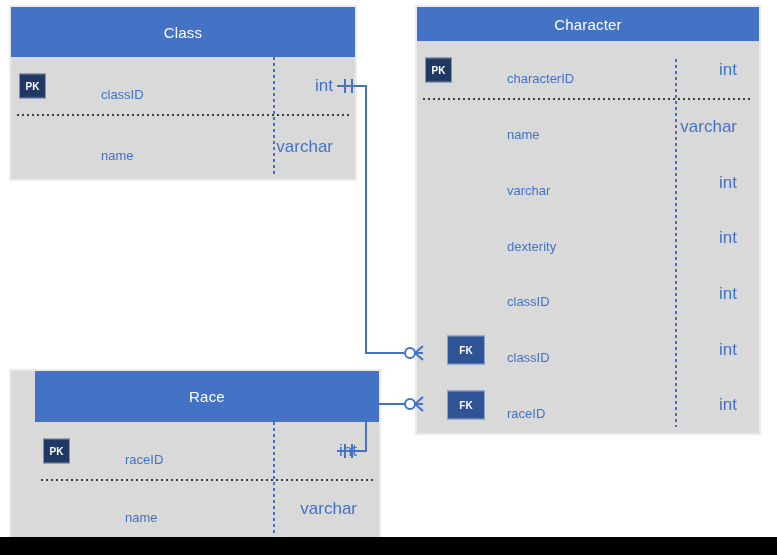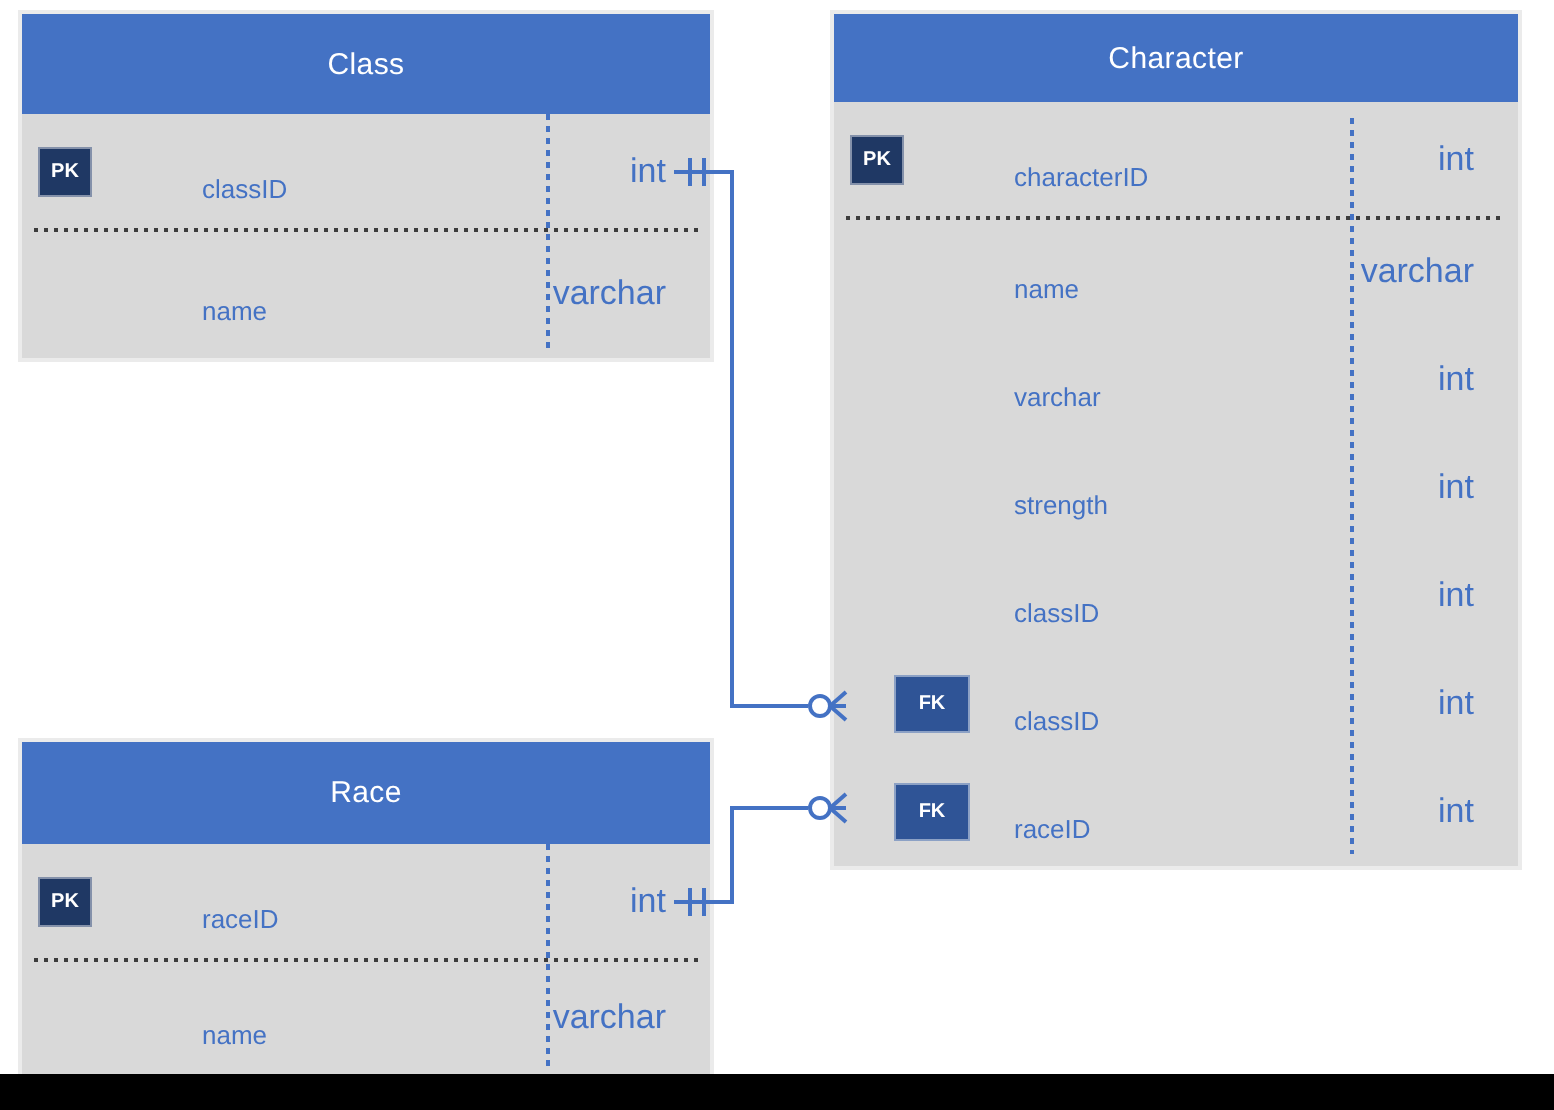--- a/index.html
+++ b/index.html
@@ -7,29 +7,29 @@
     position:relative;width:777px;height:555px;overflow:hidden;background:#fff;
     font-family:"Liberation Sans",sans-serif;
   }
   .erd-table{
     position:absolute;display:flex;flex-direction:column;
     background:var(--body-gray,#D9D9D9);
     box-shadow:0 0 0 2px rgba(175,175,175,.25);
   }
   .t-class{left:11px;top:7px;width:344px;height:172px;}
   .t-character{left:417px;top:7px;width:342px;height:426px;}
-  .t-race{left:11px;top:371px;width:344px;height:167px;}
+  .t-race{left:11px;top:371px;width:344px;height:167px;padding-left:24px;}
 
   .hdr{
     background:var(--header-blue,#4472C4);color:#fff;
     display:flex;align-items:center;justify-content:center;
     font-size:15px;letter-spacing:.2px;flex:none;
   }
   .t-class .hdr{height:50px;}
-  .t-character .hdr{height:44px;}
+  .t-character .hdr{height:34px;}
   .t-race .hdr{height:51px;}
 
   .tbody{flex:1;display:flex;flex-direction:column;position:relative;}
   .row{flex:1;position:relative;display:flex;align-items:center;}
   .row:first-child{flex:none;height:58px;gap:30px;}
   .row:first-child::after{
     content:"";position:absolute;left:6px;right:6px;bottom:-1px;height:2px;
     background:repeating-linear-gradient(90deg,#3d3d3d 0 2px,transparent 2px 5px);
   }
   .badge{
@@ -97,21 +97,21 @@
   </div>
 
   <div class="row">
 
     <span class="field">varchar</span>
     <span class="type">int</span>
   </div>
 
   <div class="row">
 
-    <span class="field">strength</span>
+    <span class="field">dexterity</span>
     <span class="type">int</span>
   </div>
 
   <div class="row">
 
     <span class="field">classID</span>
     <span class="type">int</span>
   </div>
 
   <div class="row">

